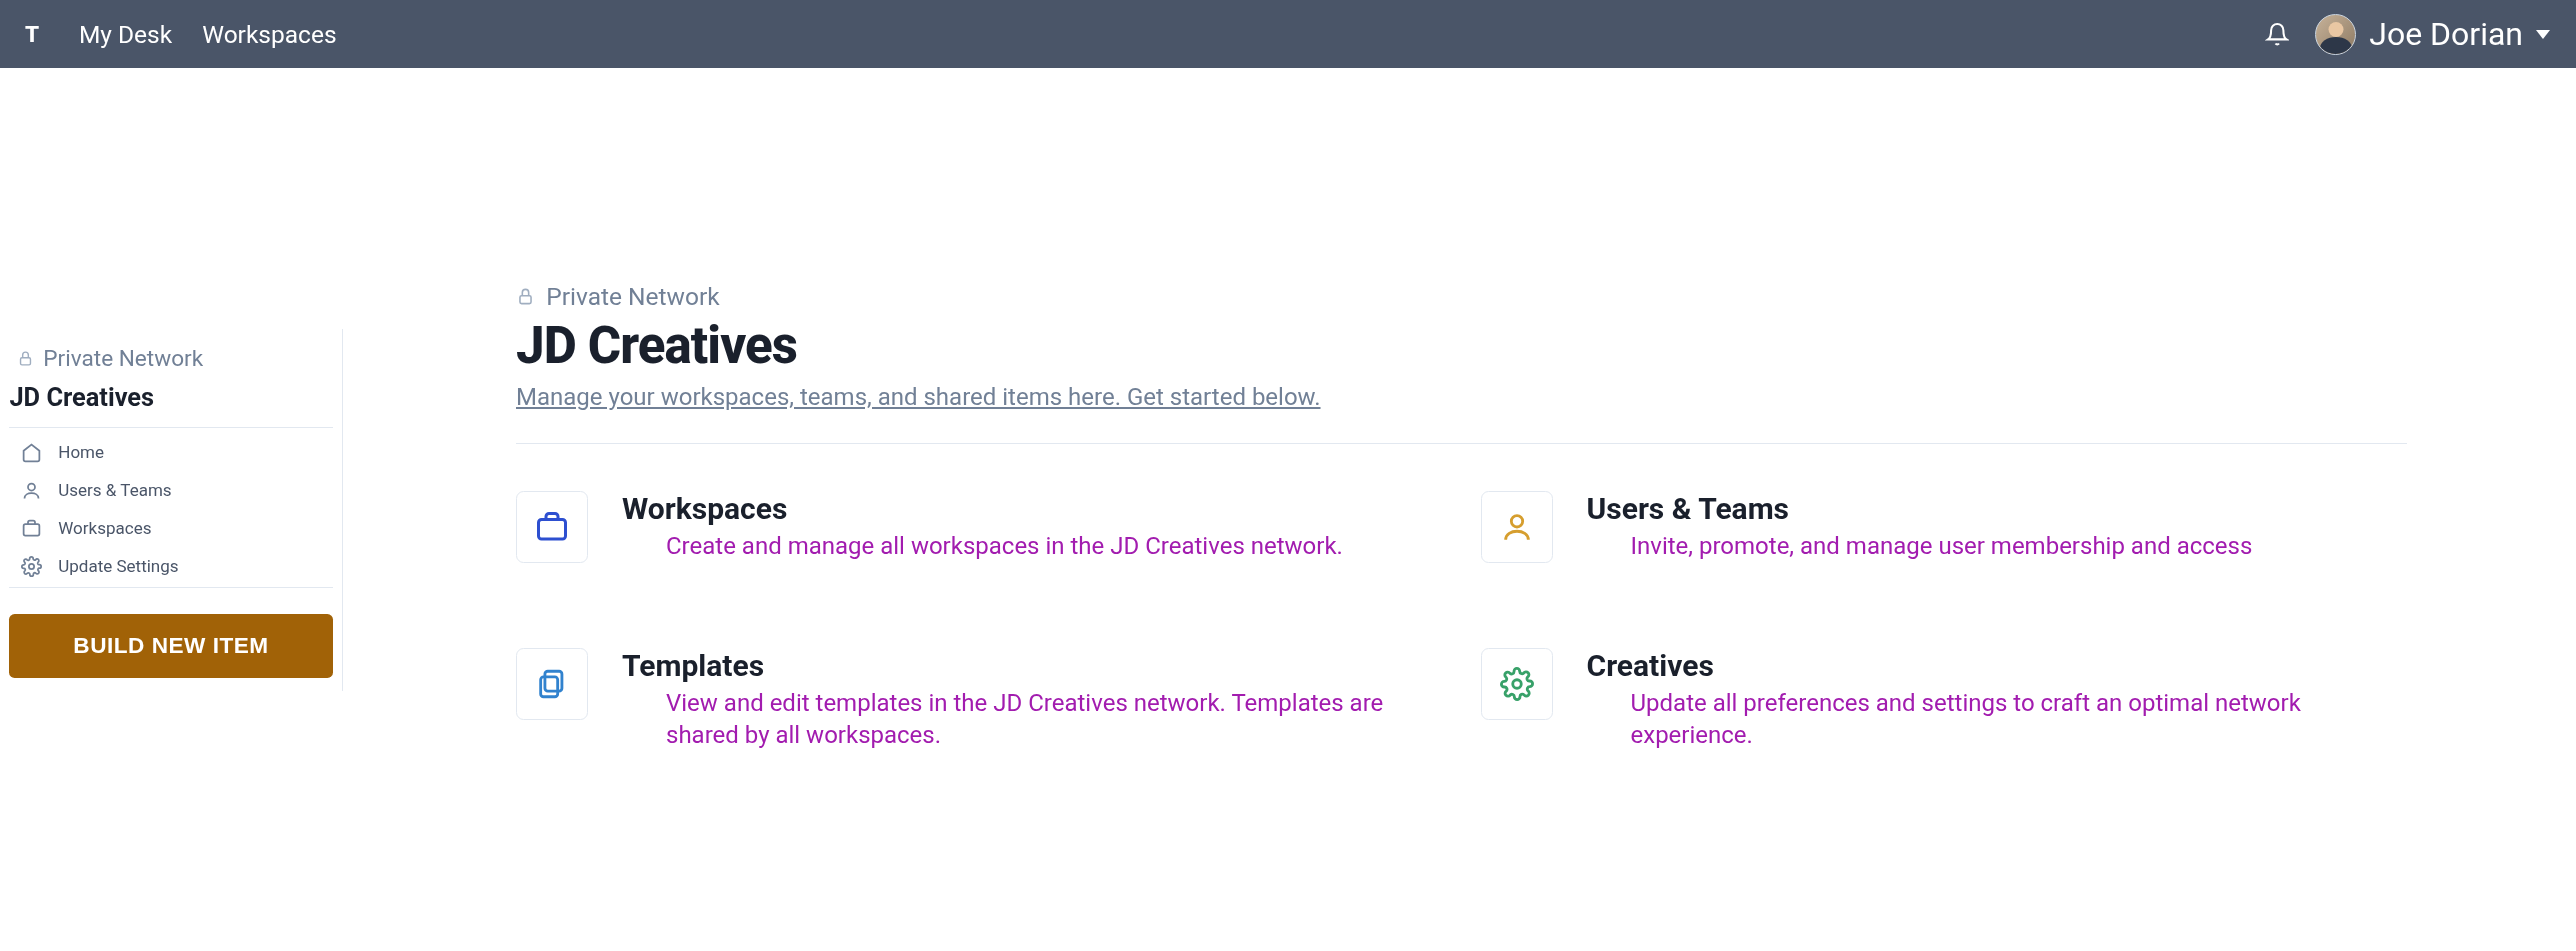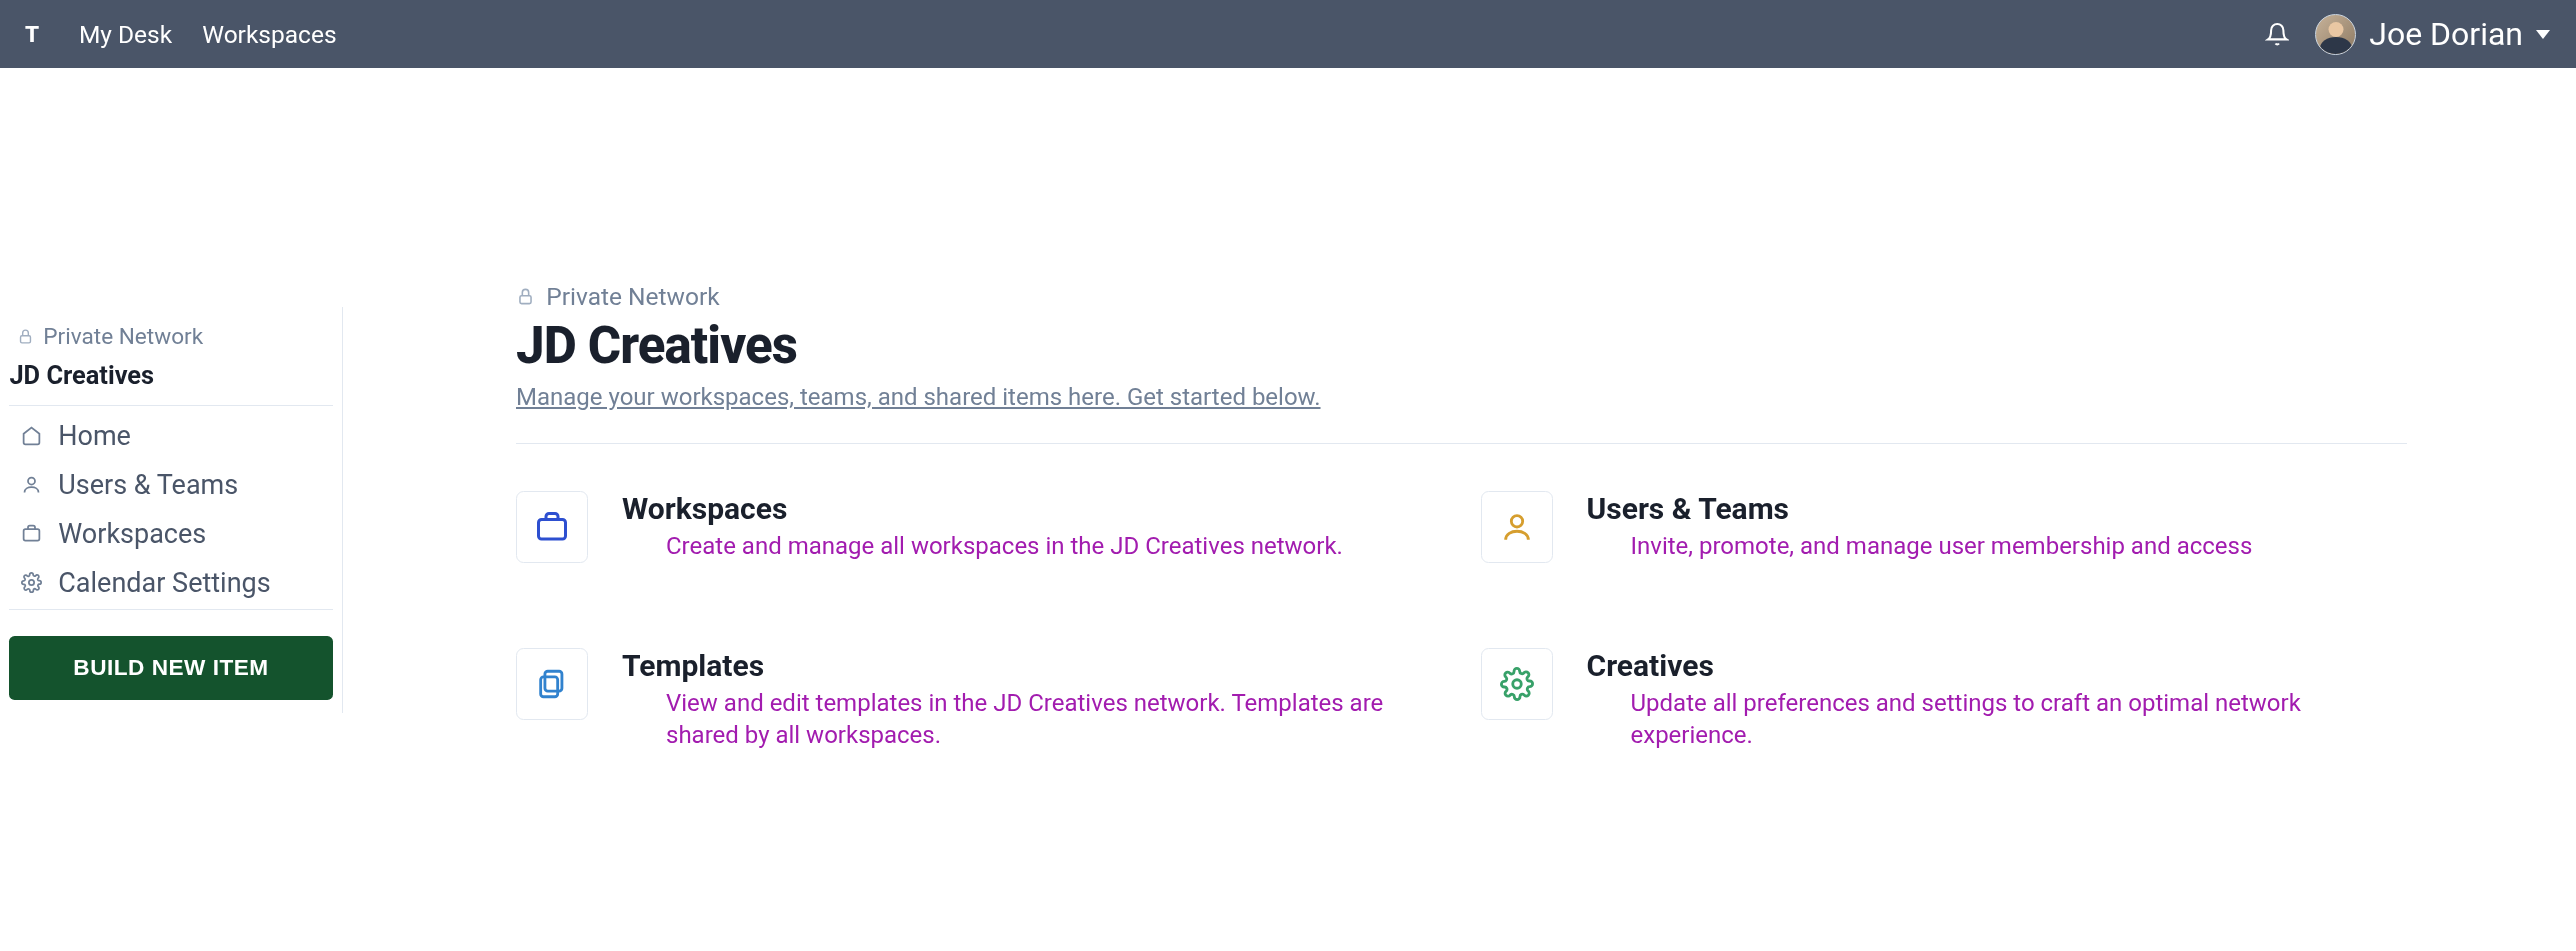--- a/index.html
+++ b/index.html
@@ -120,30 +120,30 @@
     height:0.9px;
     background:#e2e8f0;
     margin: 1.9px 0 5.6px 0;
   }
   .side-item {
     display:flex;
     align-items:center;
     gap:15px;
     padding:8.5px 9.4px;
     color:#4a5568;
-    font-size:27px;
+    font-size:17px;
     cursor:pointer;
     border-radius:3.8px;
   }
   .side-item .icon { width:24.5px; display:flex; justify-content:center; }
   .side-item svg { stroke:#718096; }
   .build-btn {
     margin-top: 21px;
     width:100%;
-    background:#14532d;
+    background:#a16207;
     color:#fff;
     border:none;
     border-radius:5.6px;
     padding:19px 9.4px;
     font-size:22.6px;
     font-weight:700;
     letter-spacing:0.5px;
     cursor:pointer;
   }
 
@@ -280,21 +280,21 @@
       </span>
       <span>Workspaces</span>
     </div>
     <div class="side-item">
       <span class="icon">
         <svg width="21" height="21" viewBox="0 0 24 24">
             <circle cx="12" cy="12" r="3"></circle>
             <path d="M19.4 15a1.7 1.7 0 00.3 1.8l.1.1a2 2 0 11-2.8 2.8l-.1-.1a1.7 1.7 0 00-1.8-.3 1.7 1.7 0 00-1 1.5V21a2 2 0 11-4 0v-.1a1.7 1.7 0 00-1-1.5 1.7 1.7 0 00-1.8.3l-.1.1a2 2 0 11-2.8-2.8l.1-.1a1.7 1.7 0 00.3-1.8 1.7 1.7 0 00-1.5-1H3a2 2 0 110-4h.1a1.7 1.7 0 001.5-1 1.7 1.7 0 00-.3-1.8l-.1-.1a2 2 0 112.8-2.8l.1.1a1.7 1.7 0 001.8.3h0a1.7 1.7 0 001-1.5V3a2 2 0 114 0v.1a1.7 1.7 0 001 1.5h0a1.7 1.7 0 001.8-.3l.1-.1a2 2 0 112.8 2.8l-.1.1a1.7 1.7 0 00-.3 1.8v0a1.7 1.7 0 001.5 1H21a2 2 0 110 4h-.1a1.7 1.7 0 00-1.5 1z"></path>
           </svg>
       </span>
-      <span>Calendar Settings</span>
+      <span>Update Settings</span>
     </div>
 
     <div class="side-divider"></div>
 
     <button class="build-btn">BUILD NEW ITEM</button>
   </aside>
 
   <main class="main">
     <div class="main-header-tag">
       <svg width="19" height="19" viewBox="0 0 24 24" stroke="#a0aec0">

